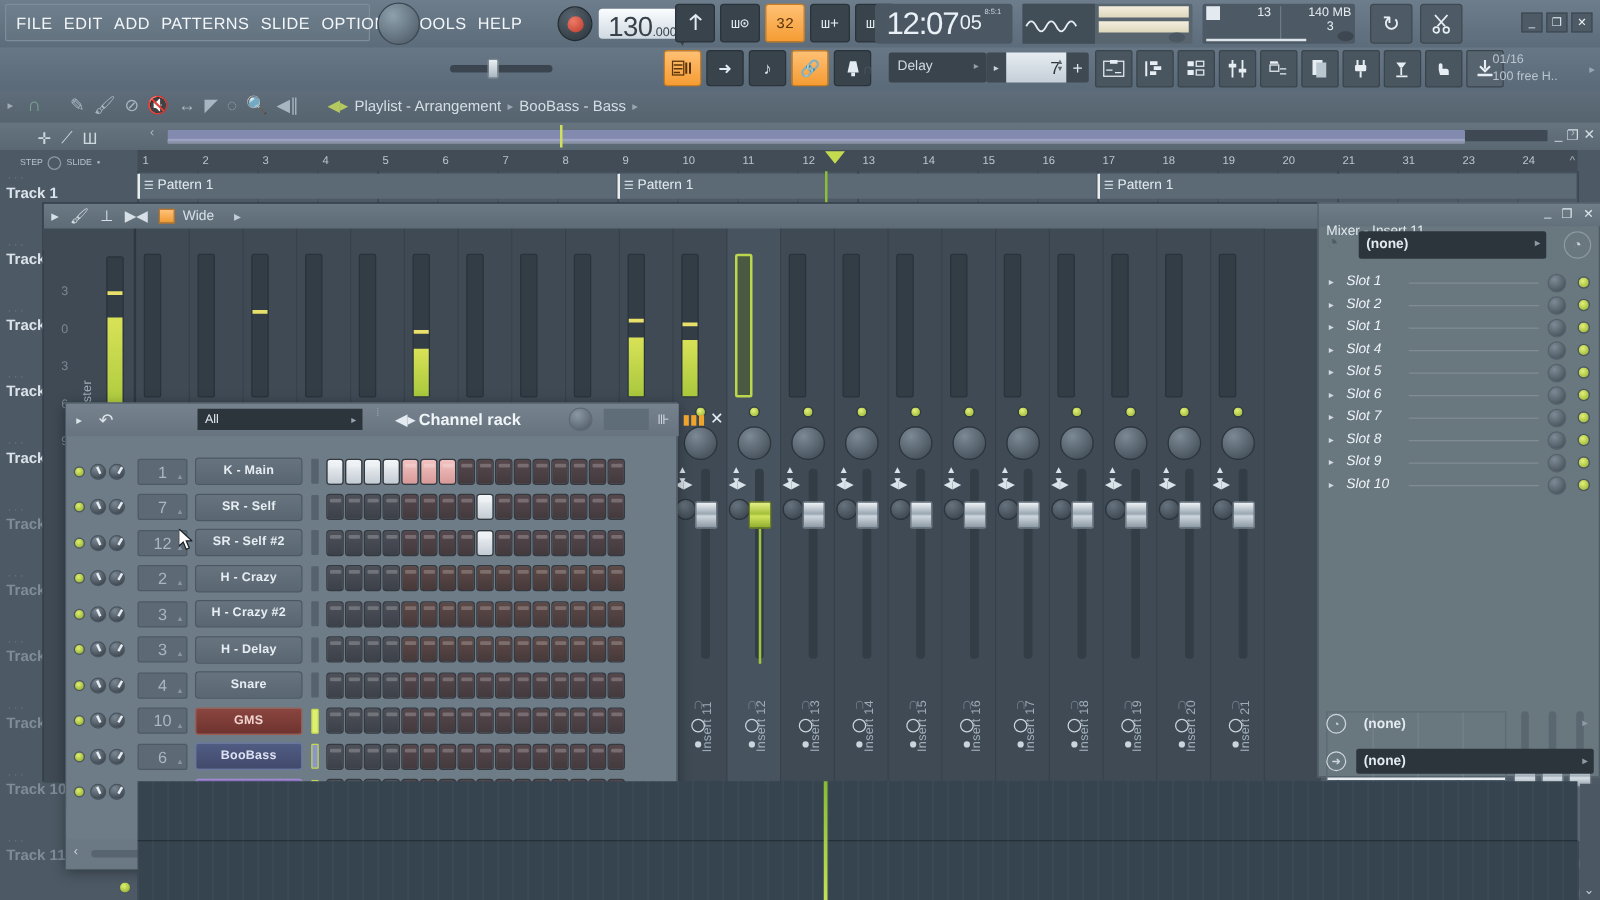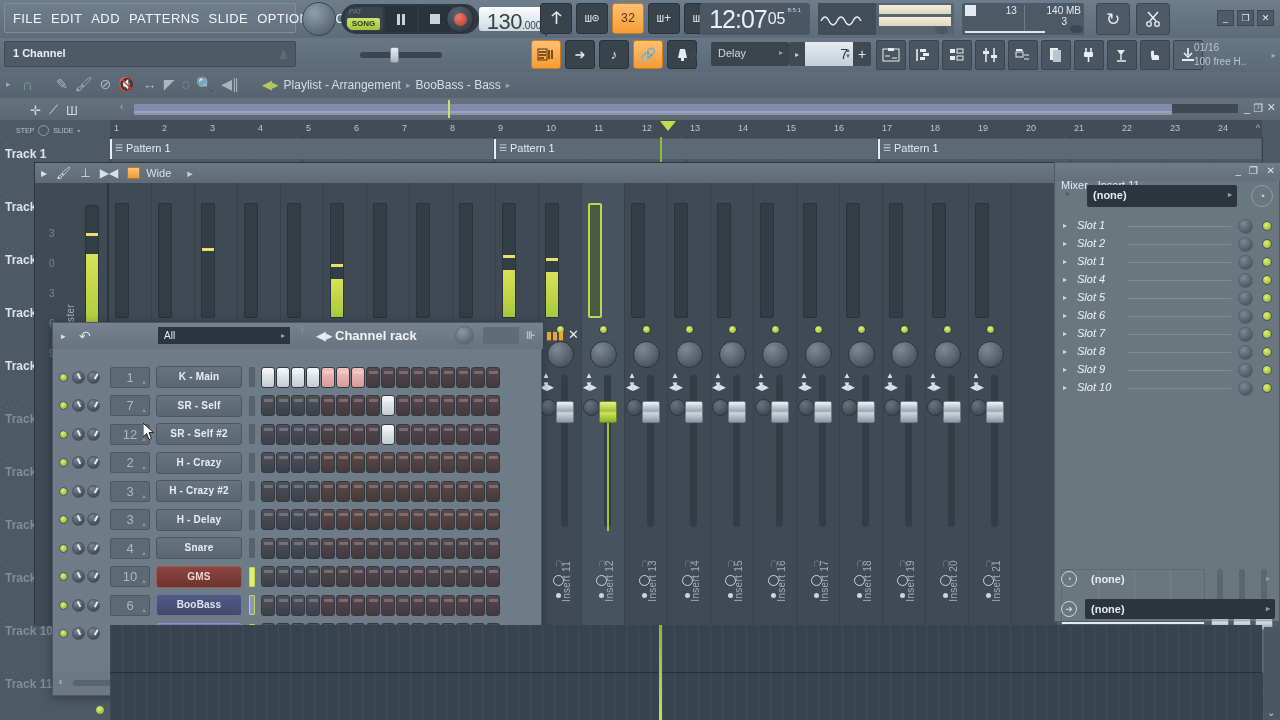--- a/index.html
+++ b/index.html
@@ -388,35 +388,20 @@
     <span class="mi">PATTERNS</span>
     <span class="mi">SLIDE</span>
     <span class="mi">OPTIONS</span>
     <span class="mi">TOOLS</span>
     <span class="mi">HELP</span>
   </div>
 
   <div class="bigknob"></div>
   <div class="bigknob2"></div>
 
-  <div class="transport">
-    <div class="songbtn">
-      <span class="pat">PAT</span>
-      <span class="sg">SONG</span>
-    </div>
-    <div class="tbtn">
-      <span class="pausebars">
-          <i></i>
-          <i></i>
-        </span>
-    </div>
-    <div class="tbtn">
-      <span class="stopsq"></span>
-    </div>
-  </div>
 
   <div class="recbtn">
     <span class="recdot"></span>
   </div>
 
   <div class="tempo">
     <span class="big">130</span>
     <span class="small">.000</span>
     <span class="spin">▲<br>▼</span>
   </div>
@@ -484,24 +469,20 @@
   </div>
 
   <div class="winbtns">
     <div class="winbtn">_</div>
     <div class="winbtn">❐</div>
     <div class="winbtn">✕</div>
   </div>
   <span class="winarrow" style="right:4px;top:42px;">▸</span>
 
   <div class="row2"></div>
-  <div class="chanfield">
-    <span>1 Channel</span>
-    <span class="bell">♟</span>
-  </div>
   <div class="hslider">
     <span class="grab"></span>
   </div>
 
   <div class="t2" style="left:531px;">
     <div class="tog on">
       <svg width="18" height="15" viewBox="0 0 18 15">
         <rect x="1" y="2" width="9" height="11" fill="none" stroke="#5a3409"></rect>
         <path d="M2 5 h7 M2 8 h7 M2 11 h5" stroke="#5a3409" stroke-width="1.3"></path>
         <path d="M12 3 v9 M15 3 v9" stroke="#5a3409" stroke-width="1.6"></path>
@@ -682,21 +663,21 @@
         <span class="tick" style="left: 532px;">12</span>
         <span class="tick" style="left: 580px;">13</span>
         <span class="tick" style="left: 628px;">14</span>
         <span class="tick" style="left: 676px;">15</span>
         <span class="tick" style="left: 724px;">16</span>
         <span class="tick" style="left: 772px;">17</span>
         <span class="tick" style="left: 820px;">18</span>
         <span class="tick" style="left: 868px;">19</span>
         <span class="tick" style="left: 916px;">20</span>
         <span class="tick" style="left: 964px;">21</span>
-        <span class="tick" style="left: 1012px;">22</span>
+        <span class="tick" style="left: 1012px;">31</span>
         <span class="tick" style="left: 1060px;">23</span>
         <span class="tick" style="left: 1108px;">24</span>
         <div class="marker" style="left: 550px;"></div>
       </div>
 
     <div class="grid" id="plgrid">
         <div class="gridline bold" style="left: 0px;"></div>
         <div class="gridline" style="left: 48px;"></div>
         <div class="gridline" style="left: 96px;"></div>
         <div class="gridline" style="left: 144px;"></div>

